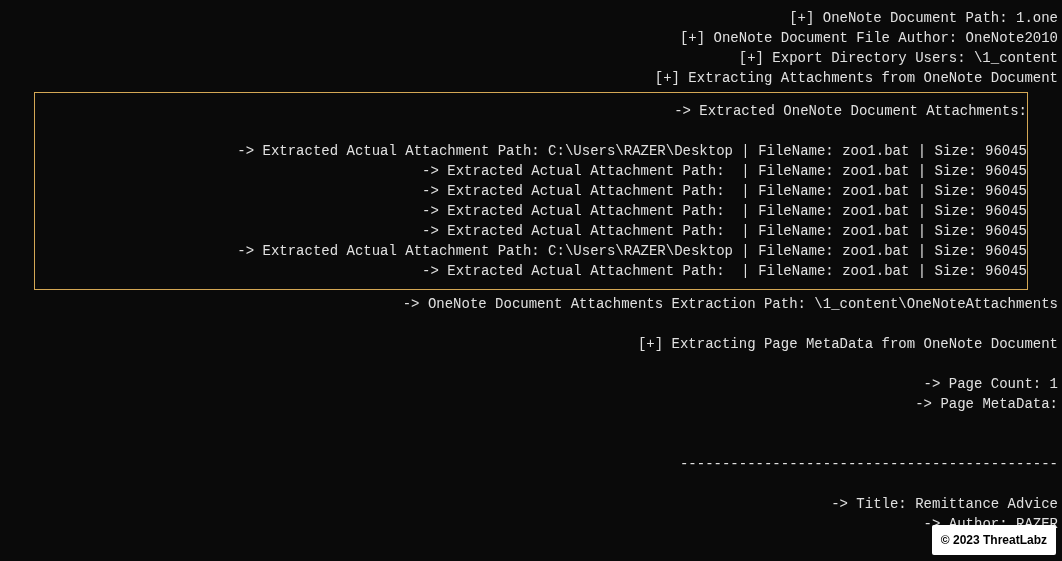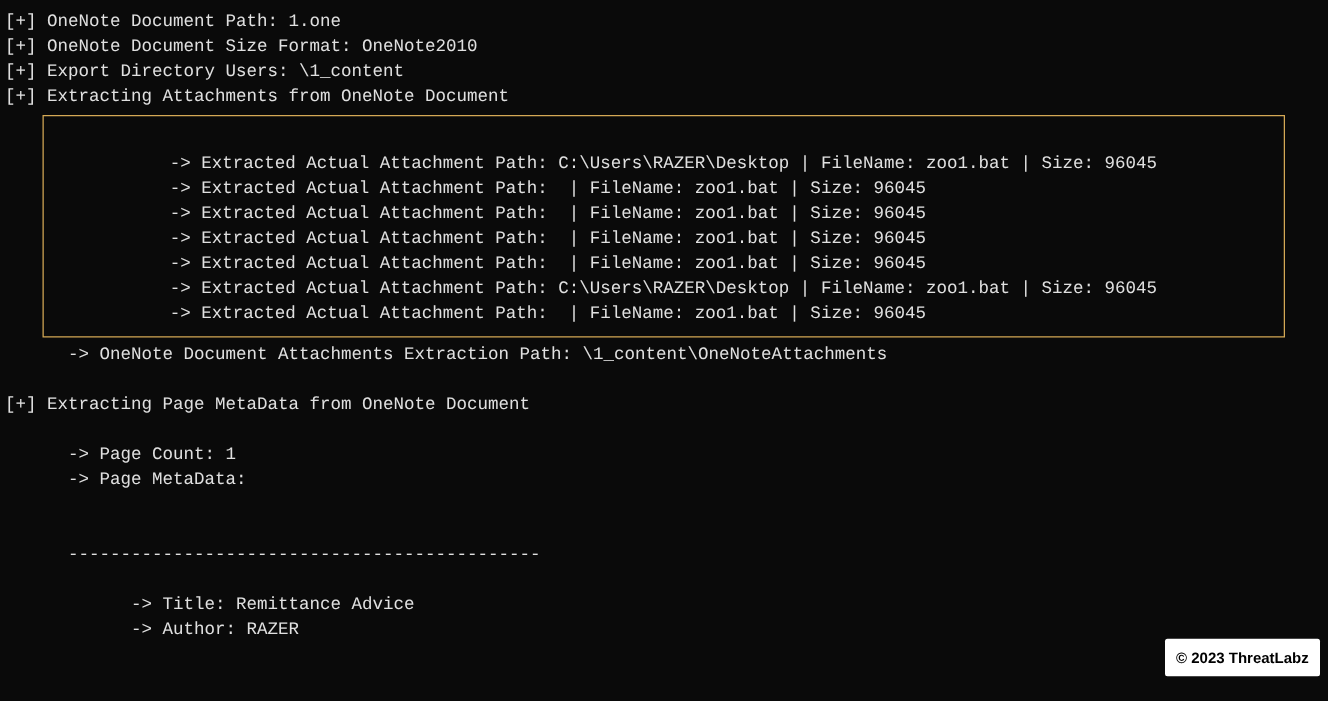--- a/index.html
+++ b/index.html
@@ -1,18 +1,19 @@
 <!DOCTYPE html>
 <html><head>
   <meta charset="utf-8">
   <style>
     * {
       margin: 0;
       padding: 0;
       box-sizing: border-box;
+      text-align: right;
     }
     body {
       background: #0a0a0a;
       color: #e0e0e0;
       font-family: 'Consolas', 'Courier New', monospace;
       font-size: 14px;
       line-height: 20px;
       width: 1062px;
       height: 561px;
       overflow: hidden;
@@ -25,40 +26,41 @@
     .boxed {
       border: 1px solid #d4a855;
       margin: 4px 30px 4px 30px;
       padding: 8px 0 8px 0;
     }
     .spacer {
       height: 20px;
     }
     .watermark {
       position: absolute;
-      bottom: 20px;
+      bottom: 6px;
       right: 6px;
       background: #ffffff;
       color: #000000;
       font-family: Arial, sans-serif;
       font-size: 12px;
       font-weight: bold;
       padding: 5px 9px;
       border-radius: 2px;
     }
   </style>
 </head>
 <body>
 
 <div class="line">[+] OneNote Document Path: 1.one</div>
-<div class="line">[+] OneNote Document Size Format: OneNote2010</div>
+<div class="line">[+] OneNote Document File Author: OneNote2010</div>
 <div class="line">[+] Export Directory Users: \1_content</div>
 <div class="line">[+] Extracting Attachments from OneNote Document</div>
 
 <div class="boxed">
+  <div class="line">    -&gt; Extracted OneNote Document Attachments:</div>
   <div class="spacer"></div>
   <div class="line">            -&gt; Extracted Actual Attachment Path: C:\Users\RAZER\Desktop | FileName: zoo1.bat | Size: 96045</div>
   <div class="line">            -&gt; Extracted Actual Attachment Path:  | FileName: zoo1.bat | Size: 96045</div>
   <div class="line">            -&gt; Extracted Actual Attachment Path:  | FileName: zoo1.bat | Size: 96045</div>
   <div class="line">            -&gt; Extracted Actual Attachment Path:  | FileName: zoo1.bat | Size: 96045</div>
   <div class="line">            -&gt; Extracted Actual Attachment Path:  | FileName: zoo1.bat | Size: 96045</div>
   <div class="line">            -&gt; Extracted Actual Attachment Path: C:\Users\RAZER\Desktop | FileName: zoo1.bat | Size: 96045</div>
   <div class="line">            -&gt; Extracted Actual Attachment Path:  | FileName: zoo1.bat | Size: 96045</div>
 </div>
 

